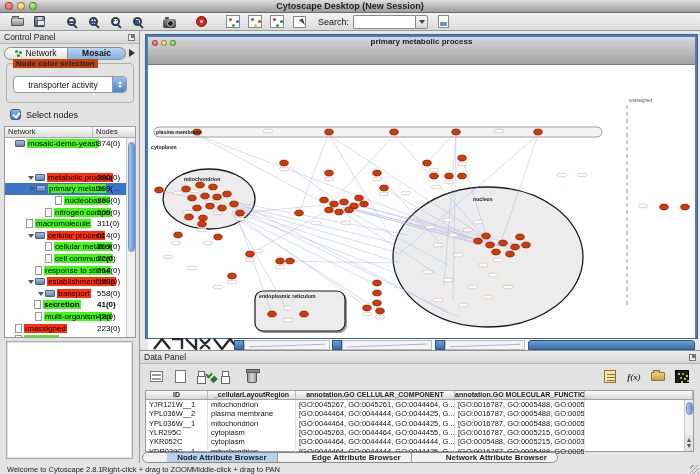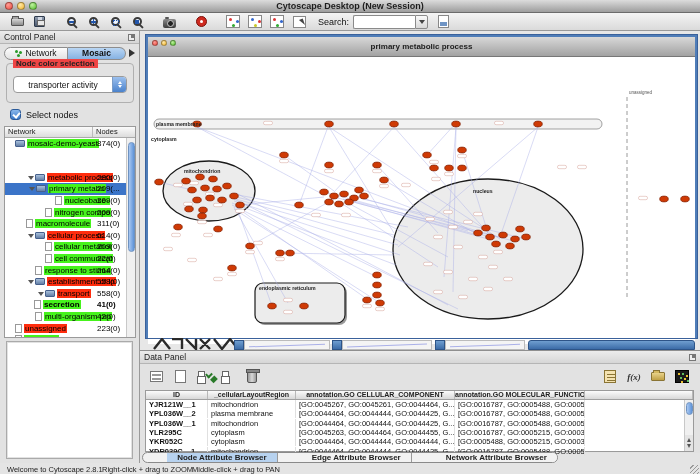--- a/index.html
+++ b/index.html
@@ -62,21 +62,21 @@
   .cp-tabs { height:17px; display:flex; align-items:center; padding:2px 2px 1px 4px; }
   .cp-tab { height:13px; display:flex; align-items:center; justify-content:center; gap:3px;
     font-size:8.5px; color:#111; border:1px solid #8d8d8d; background:linear-gradient(#fdfdfd,#e2e2e2); padding:0 6px; }
   .cp-tab.first { border-radius:7px 0 0 7px; width:64px; }
   .cp-tab.sel { background:linear-gradient(#b9d6f4,#86b2e2); border-radius:0 7px 7px 0; border-left:none; width:58px; font-weight:bold; }
   .tab-neticon { width:7px; height:7px; position:relative; }
   .tab-neticon::before { content:""; position:absolute; left:0; top:0; width:3px; height:3px; border-radius:50%; background:#2a9a2a; box-shadow:4px 1px 0 #2a9a2a,2px 4px 0 #2a9a2a; }
   .cp-overflow { margin-left:3px; width:0; height:0; border-top:4px solid transparent; border-bottom:4px solid transparent; border-left:6px solid #333; }
   .groupbox { position:absolute; left:6px; top:32px; width:128px; height:40px;
     border:1px solid #b0b0b0; border-radius:4px; }
-  .groupbox .gb-title { position:absolute; top:-5px; left:6px; background:#ef4444; padding:0 3px; font-size:8px; font-weight:bold; color:#222; }
+  .groupbox .gb-title { position:absolute; top:-5px; left:6px; background:#c2410c; padding:0 3px; font-size:8px; font-weight:bold; color:#222; }
   .combo { position:absolute; left:6px; top:12px; width:114px; height:17px; background:#fff;
     border:1px solid #9a9a9a; border-radius:4px; display:flex; align-items:center; }
   .combo .val { flex:1; text-align:center; font-size:8.5px; color:#111; }
   .stepper { width:14px; height:15px; border-radius:0 3px 3px 0; background:linear-gradient(#9cc0ee,#4a82cc); border-left:1px solid #7a9cc8;
     display:flex; flex-direction:column; align-items:center; justify-content:center; gap:1px; }
   .tri-u-w { width:0; height:0; border-left:2.5px solid transparent; border-right:2.5px solid transparent; border-bottom:3px solid #fff; }
   .tri-d-w { width:0; height:0; border-left:2.5px solid transparent; border-right:2.5px solid transparent; border-top:3px solid #fff; }
   .cb-row { position:absolute; left:10px; top:78px; display:flex; align-items:center; gap:5px; }
   .cb { width:11px; height:11px; border-radius:3px; border:1px solid #2a5a9a; background:linear-gradient(#8ab8ec,#3c7ac8); position:relative; }
   .cb::after { content:""; position:absolute; left:2px; top:2px; width:5px; height:3px; border-left:2px solid #fff; border-bottom:2px solid #fff; transform:rotate(-50deg); }
@@ -97,21 +97,21 @@
   .tlabel.green { background:#46f31c; }
   .tlabel.red { background:#ff2d0e; }
   .tcount { position:absolute; left:92px; font-size:8px; color:#000; }
   .tree-scroll { position:absolute; right:0; top:11px; bottom:0; width:9px; background:#f0f0f0; border-left:1px solid #c8c8c8; }
   .tree-thumb { position:absolute; left:1px; top:4px; width:7px; height:110px; border-radius:4px; background:linear-gradient(90deg,#a9c8f2,#5e93d8); border:1px solid #6e92c0; }
   .birdseye { position:absolute; left:6px; top:310px; width:127px; height:118px; background:#fff; border:1px solid #aaa; box-shadow:inset 0 0 0 1px #e2e2e2; }
 
   
   .mdi { position:absolute; left:140px; top:31px; width:560px; height:319px; background:#e7e7e7; overflow:hidden; }
   .inner-window { position:absolute; left:6px; top:4px; width:551px; height:303px; border:2px solid #4f7db8; outline:1px solid #3a619b; background:#fff; }
-  .iw-titlebar { height:20px; background:linear-gradient(#d8d8d8,#a2a2a2); border-bottom:1px solid #777; position:relative; display:flex; align-items:center; }
+  .iw-titlebar { height:28px; background:linear-gradient(#d8d8d8,#a2a2a2); border-bottom:1px solid #777; position:relative; display:flex; }
   .iw-lights { position:absolute; left:4px; top:3px; display:flex; gap:3px; }
   .iw-light { width:6px; height:6px; border-radius:50%; border:1px solid rgba(0,0,0,.35); }
   .iw-ttl { width:100%; text-align:center; font-size:8px; font-weight:bold; color:#1d1d1d; }
   .net-canvas { display:block; background:#fff; }
   .fragments { position:absolute; left:0; top:309px; width:560px; height:10px; }
   .frag-blue { position:absolute; top:0; height:10px; background:linear-gradient(#6f9ed0,#3c6ca8); border:1px solid #2d5488; }
   .frag-body { position:absolute; top:0; height:10px; background:#f4f4f4; border:1px solid #bbb; overflow:hidden; }
   .frag-line { position:absolute; left:4px; right:4px; top:4px; height:1px; background:#aab0e8; transform:rotate(-2deg); }
 
   
@@ -133,21 +133,21 @@
   .ic-folder2 { width:14px; height:9px; background:linear-gradient(#e8d28a,#c0a045); border:1px solid #8a7434; border-radius:1px; position:relative; }
   .ic-folder2::before { content:""; position:absolute; top:-3px; left:1px; width:5px; height:2px; background:#d4b860; border:1px solid #8a7434; border-bottom:none; }
   .ic-matrix { width:14px; height:13px; background:#1a1a1a; border:1px solid #000; position:relative; }
   .ic-matrix::before { content:""; position:absolute; left:2px; top:2px; width:2px; height:2px; background:#e8c030; box-shadow:4px 0 0 #60c060,8px 2px 0 #e8c030,2px 4px 0 #60c060,6px 5px 0 #e8c030,9px 7px 0 #60c060,3px 8px 0 #e8c030; }
   .dp-spacer { flex:1; }
   .dp-table { position:absolute; left:5px; top:39px; width:549px; height:62px; background:#fff; border:1px solid #9a9a9a; }
   .dt-head { display:flex; height:9px; background:linear-gradient(#fbfbfb,#d8d8d8); border-bottom:1px solid #a0a0a0; }
   .dt-head .hc { font-size:7px; font-weight:bold; color:#222; text-align:center; border-right:1px solid #b8b8b8; overflow:hidden; white-space:nowrap; }
   .dt-row { display:flex; height:9.3px; align-items:center; }
   .dt-row .dc { font-size:7.5px; color:#111; padding-left:3px; border-right:1px solid #e0e0e0; overflow:hidden; white-space:nowrap; }
-  .dt-row .dc.b { font-weight:bold; }
+  .dt-row .dc.b { font-weight:normal; }
   .dp-scroll { position:absolute; right:0; top:9px; bottom:0; width:9px; background:#f0f0f0; border-left:1px solid #c8c8c8; }
   .dp-thumb { position:absolute; left:1px; top:2px; width:7px; height:13px; border-radius:4px; background:linear-gradient(90deg,#a9c8f2,#5e93d8); border:1px solid #6e92c0; }
   .dp-arrows { position:absolute; right:0; bottom:0; width:9px; height:16px; border-left:1px solid #c8c8c8; background:#e4e4e4; }
   .dp-arrows::before { content:""; position:absolute; left:2px; top:3px; width:0; height:0; border-left:2.5px solid transparent; border-right:2.5px solid transparent; border-bottom:4px solid #555; }
   .dp-arrows::after { content:""; position:absolute; left:2px; bottom:3px; width:0; height:0; border-left:2.5px solid transparent; border-right:2.5px solid transparent; border-top:4px solid #555; }
   .attr-tabs { position:absolute; left:0; top:453px; width:700px; height:10px; display:flex; justify-content:center; }
   .attr-tab-group { display:flex; height:11px; margin-top:-1px; border:1px solid #8a8a8a; border-radius:6px; overflow:hidden; background:#f2f2f2; }
   .attr-tab { font-size:8px; font-weight:bold; color:#222; padding:0 10px; display:flex; align-items:center; border-right:1px solid #9a9a9a; background:#f2f2f2;margin-left:24px; }
   .attr-tab:last-child { border-right:none; }
   .attr-tab.sel { background:#b7d2ef; }

